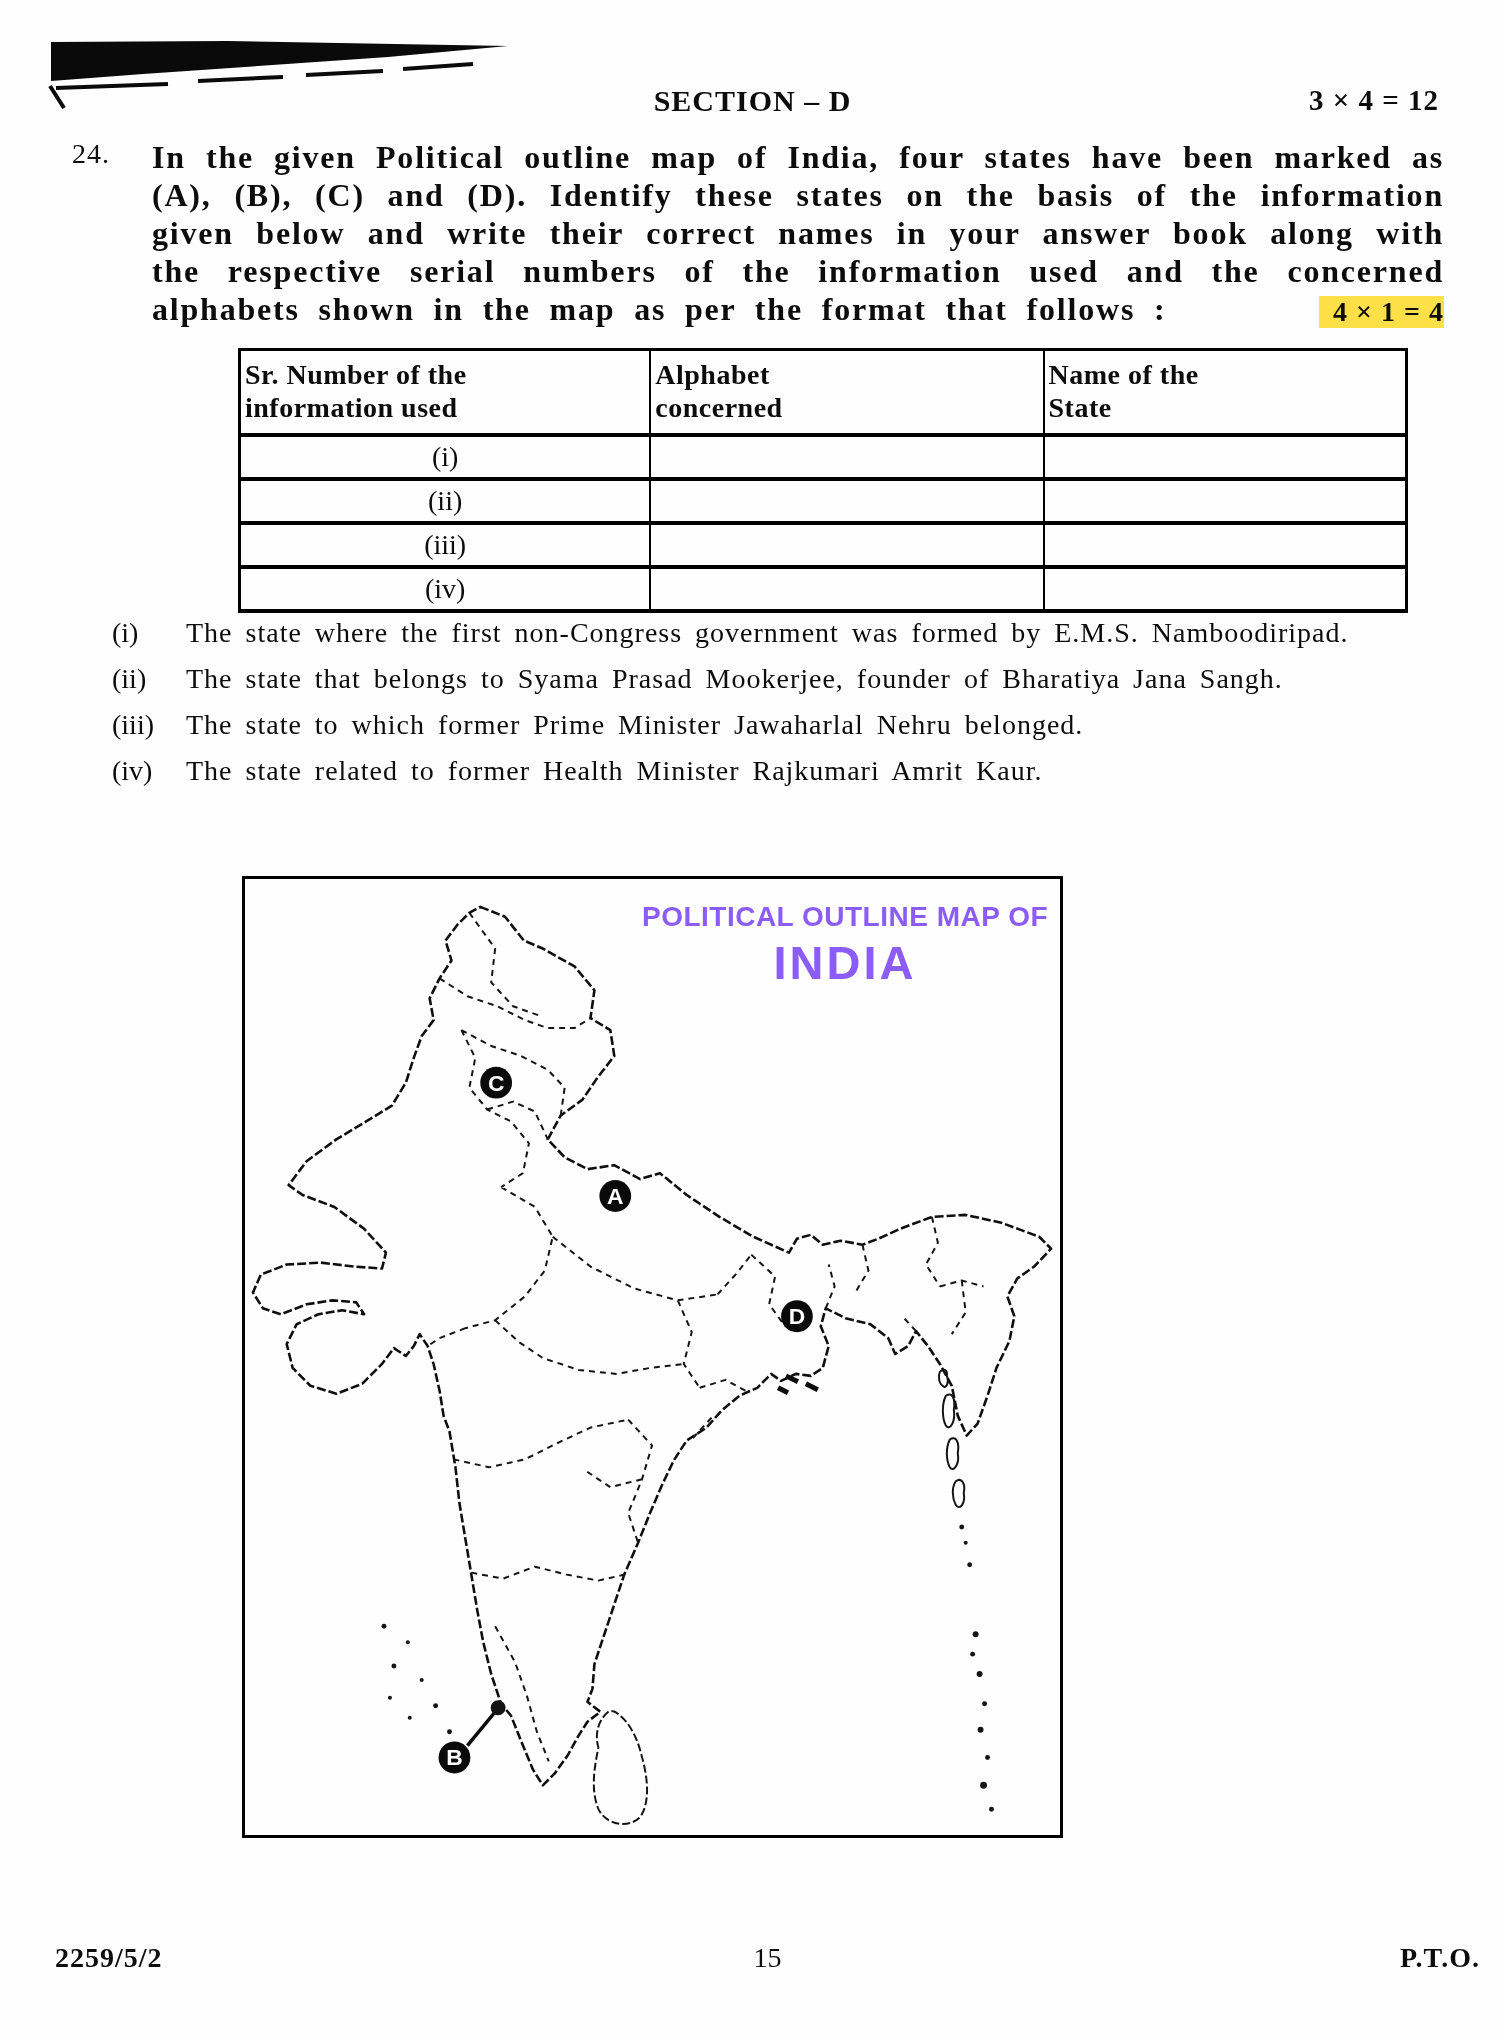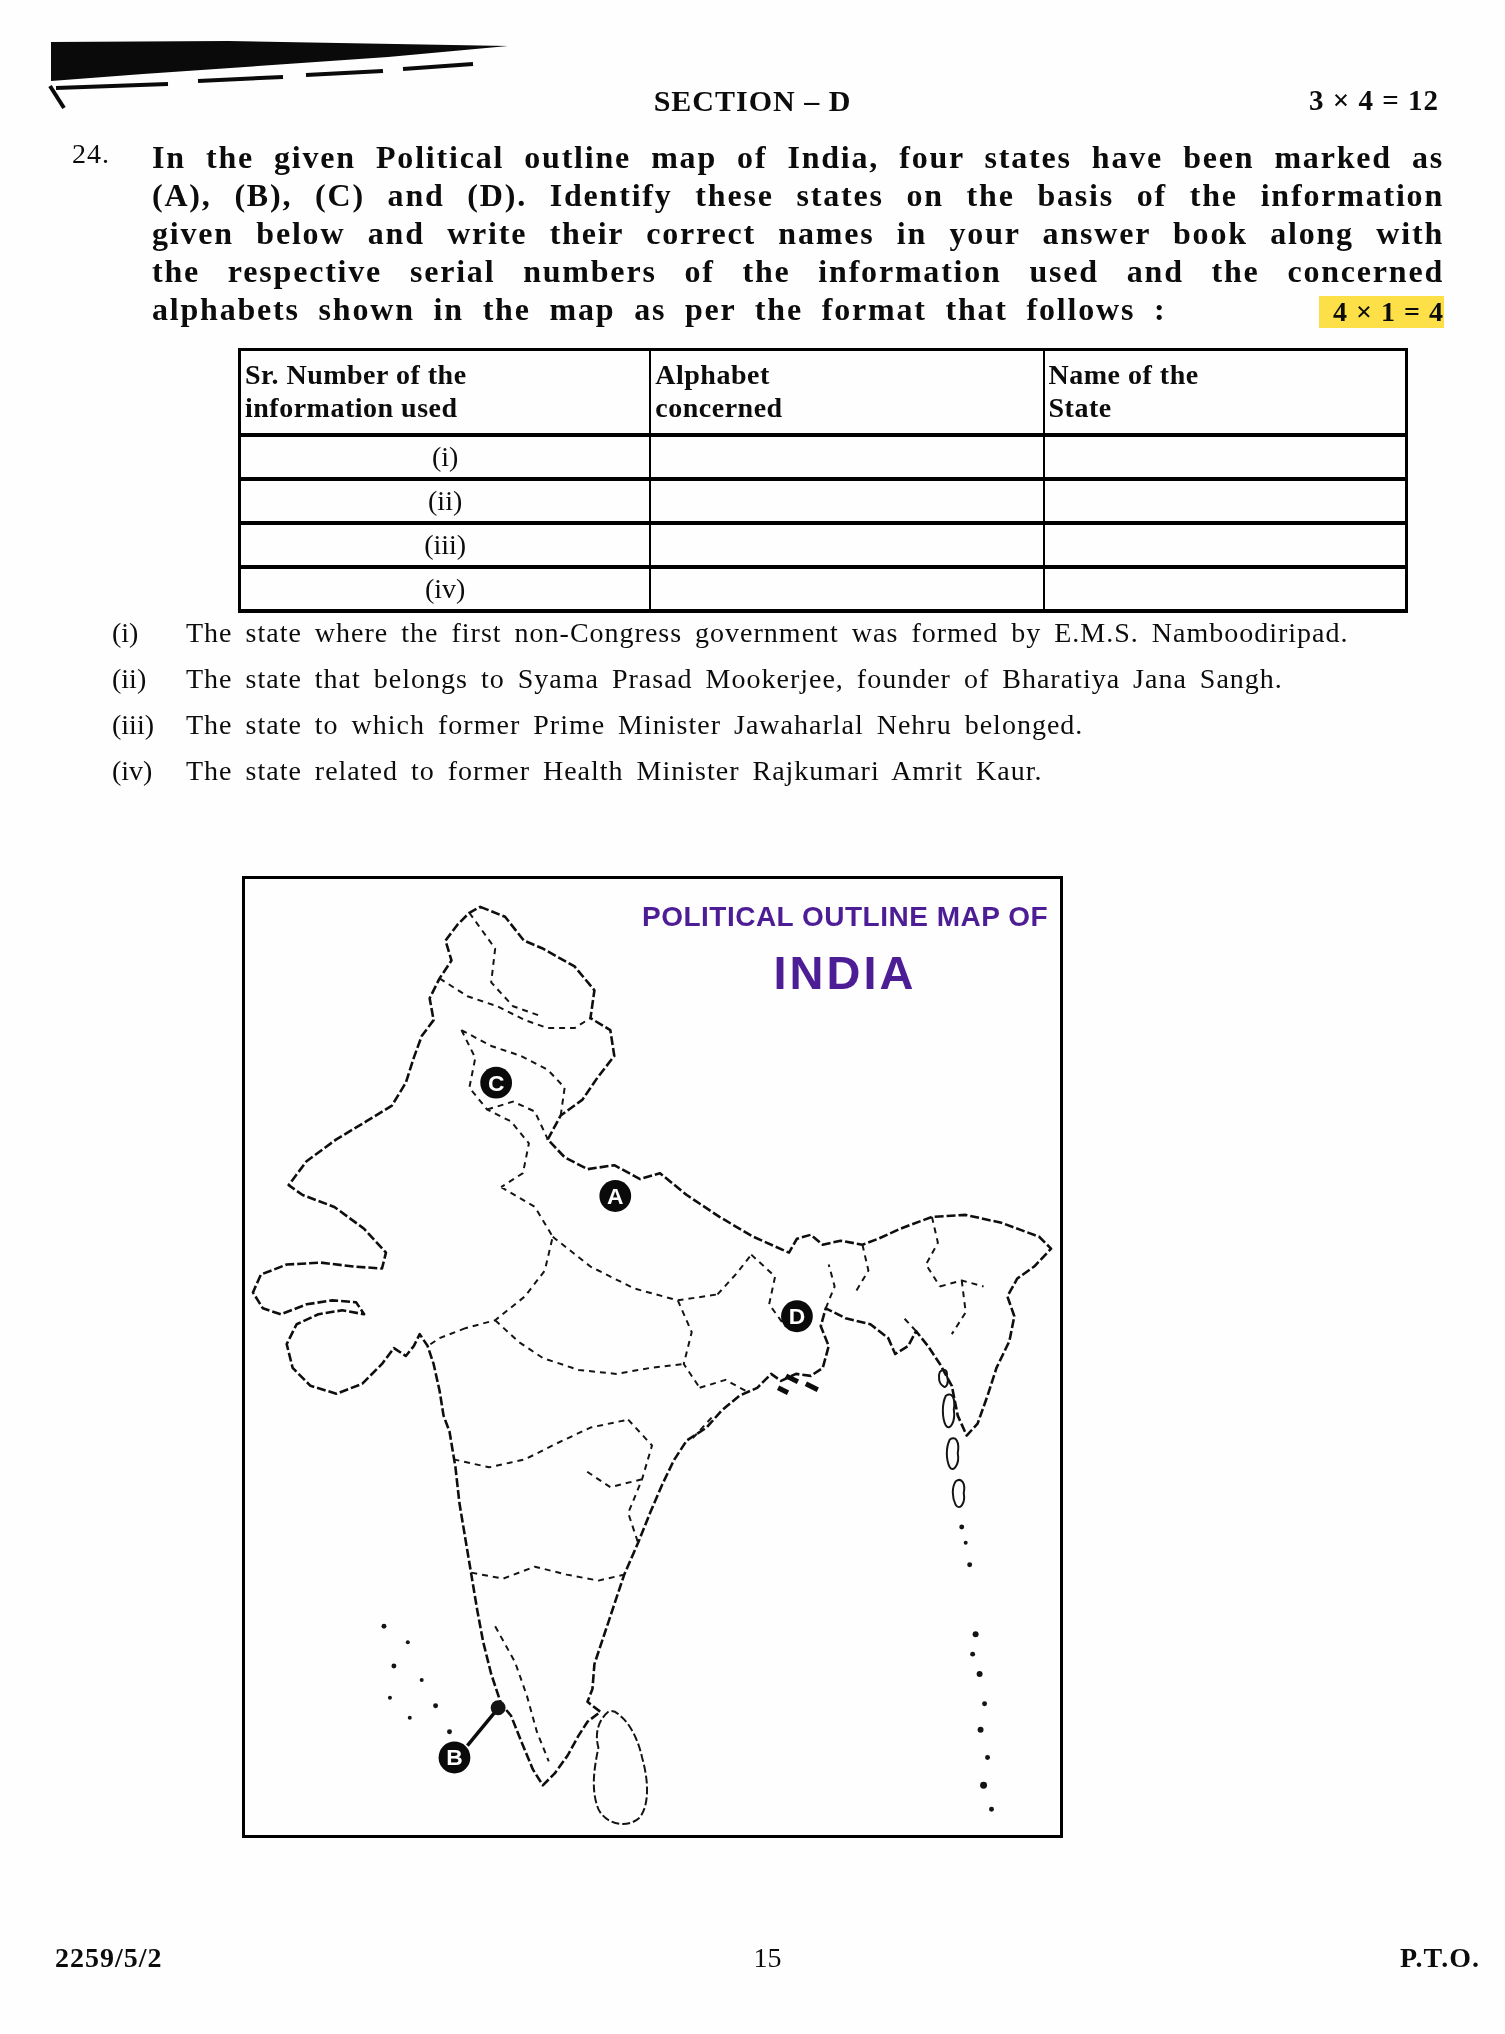--- a/index.html
+++ b/index.html
@@ -53,23 +53,23 @@
     flex:1; font-size:28px; line-height:33px; text-align:justify;
     letter-spacing:1px; word-spacing:5px;
   }
   
   .map-box{
     position:absolute; top:876px; left:242px; width:821px; height:962px;
     border:3px solid #000; box-sizing:border-box;
   }
   .map-svg{position:absolute; left:0; top:0; width:100%; height:100%;}
   .map-title{position:absolute; top:22px; right:0; width:430px; text-align:center;
-    font-family:"Liberation Sans","DejaVu Sans",sans-serif; color:#4c1d95;}
+    font-family:"Liberation Sans","DejaVu Sans",sans-serif; color:#8b5cf6;}
   .mt1{font-size:28px; font-weight:bold; letter-spacing:0.5px;}
-  .mt2{font-size:47px; font-weight:bold; letter-spacing:3px; margin-top:12px;}
+  .mt2{font-size:47px; font-weight:bold; letter-spacing:3px; margin-top:2px;}
   
   .footer{position:absolute; top:1942px; left:55px; right:25px; height:40px; font-size:28px;}
   .f-left{position:absolute; left:0; font-weight:bold; letter-spacing:1px;}
   .f-center{position:absolute; left:0; right:0; text-align:center;}
   .f-right{position:absolute; right:0; font-weight:bold; letter-spacing:1px;}
   
   .coast{fill:none; stroke:#0e0e0e; stroke-width:2.6; stroke-dasharray:9 3; stroke-linejoin:round;}
   .state{fill:none; stroke:#141414; stroke-width:2; stroke-dasharray:6 5; stroke-linejoin:round;}
   .isle{fill:none; stroke:#141414; stroke-width:2;}
   .dot{fill:#141414; stroke:none;}

